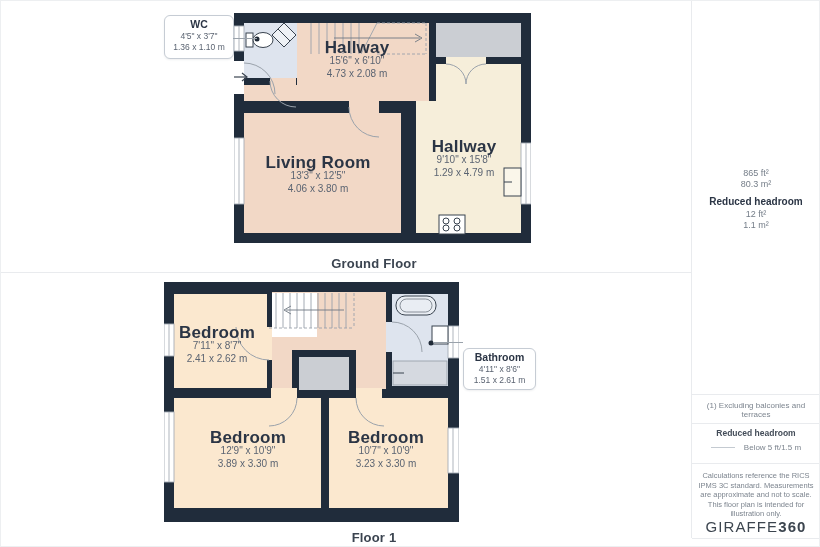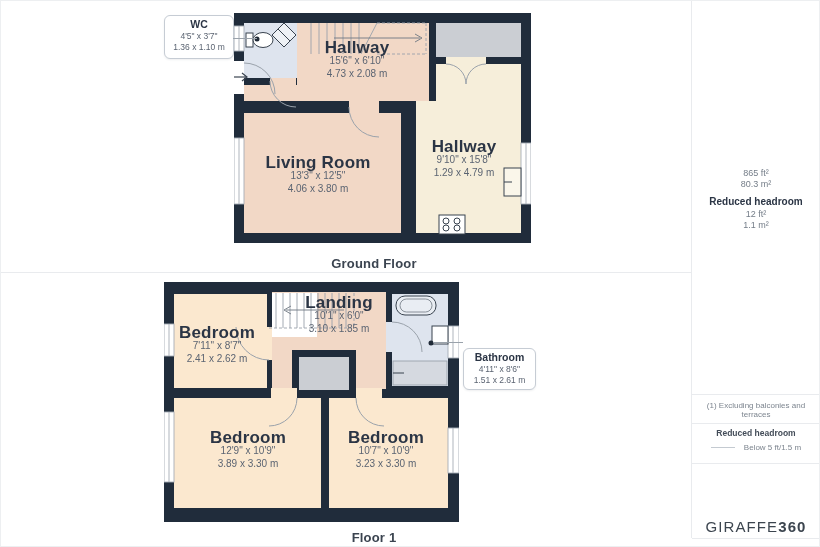--- a/index.html
+++ b/index.html
@@ -233,25 +233,20 @@
     <div class="tdim">4'11" x 8'6"</div>
     <div class="tdim">1.51 x 2.61 m</div>
   </div>
   <div class="leader" style="left:432px;top:341px;width:30px;"></div>
 
   <div class="room-label" style="left:216px;top:325px;">
     <div class="rname">Bedroom</div>
     <div class="rdim">7'11" x 8'7"</div>
     <div class="rdim">2.41 x 2.62 m</div>
   </div>
-  <div class="room-label" style="left:338px;top:295px;">
-    <div class="rname">Landing</div>
-    <div class="rdim">10'1" x 6'0"</div>
-    <div class="rdim">3.10 x 1.85 m</div>
-  </div>
   <div class="room-label" style="left:247px;top:430px;">
     <div class="rname">Bedroom</div>
     <div class="rdim">12'9" x 10'9"</div>
     <div class="rdim">3.89 x 3.30 m</div>
   </div>
   <div class="room-label" style="left:385px;top:430px;">
     <div class="rname">Bedroom</div>
     <div class="rdim">10'7" x 10'9"</div>
     <div class="rdim">3.23 x 3.30 m</div>
   </div>
@@ -270,18 +265,19 @@
   <div class="sb sb-note" style="top:400px;">(1) Excluding balconies and terraces</div>
 
   <div class="div-h" style="left:691px;top:422px;width:129px;"></div>
   <div class="sb sb-legend-head" style="top:427px;">Reduced headroom</div>
   <div class="sb legend-row" style="top:442px;gap:9px;">
     <span class="legend-line"></span>
     <span class="sb-note">Below 5 ft/1.5 m</span>
   </div>
 
   <div class="div-h" style="left:691px;top:462px;width:129px;"></div>
+  <div class="sb sb-disc" style="top:470px;left:697px;width:116px;">Calculations reference the RICS IPMS 3C standard. Measurements are approximate and not to scale. This floor plan is intended for illustration only.</div>
   <div class="sb brand" style="top:517px;">
     <span class="b1">GIRAFFE</span><span class="b2">360</span>
   </div>
   <div class="div-h" style="left:691px;top:537px;width:129px;"></div>
 
 </div>
 
 </body></html>

